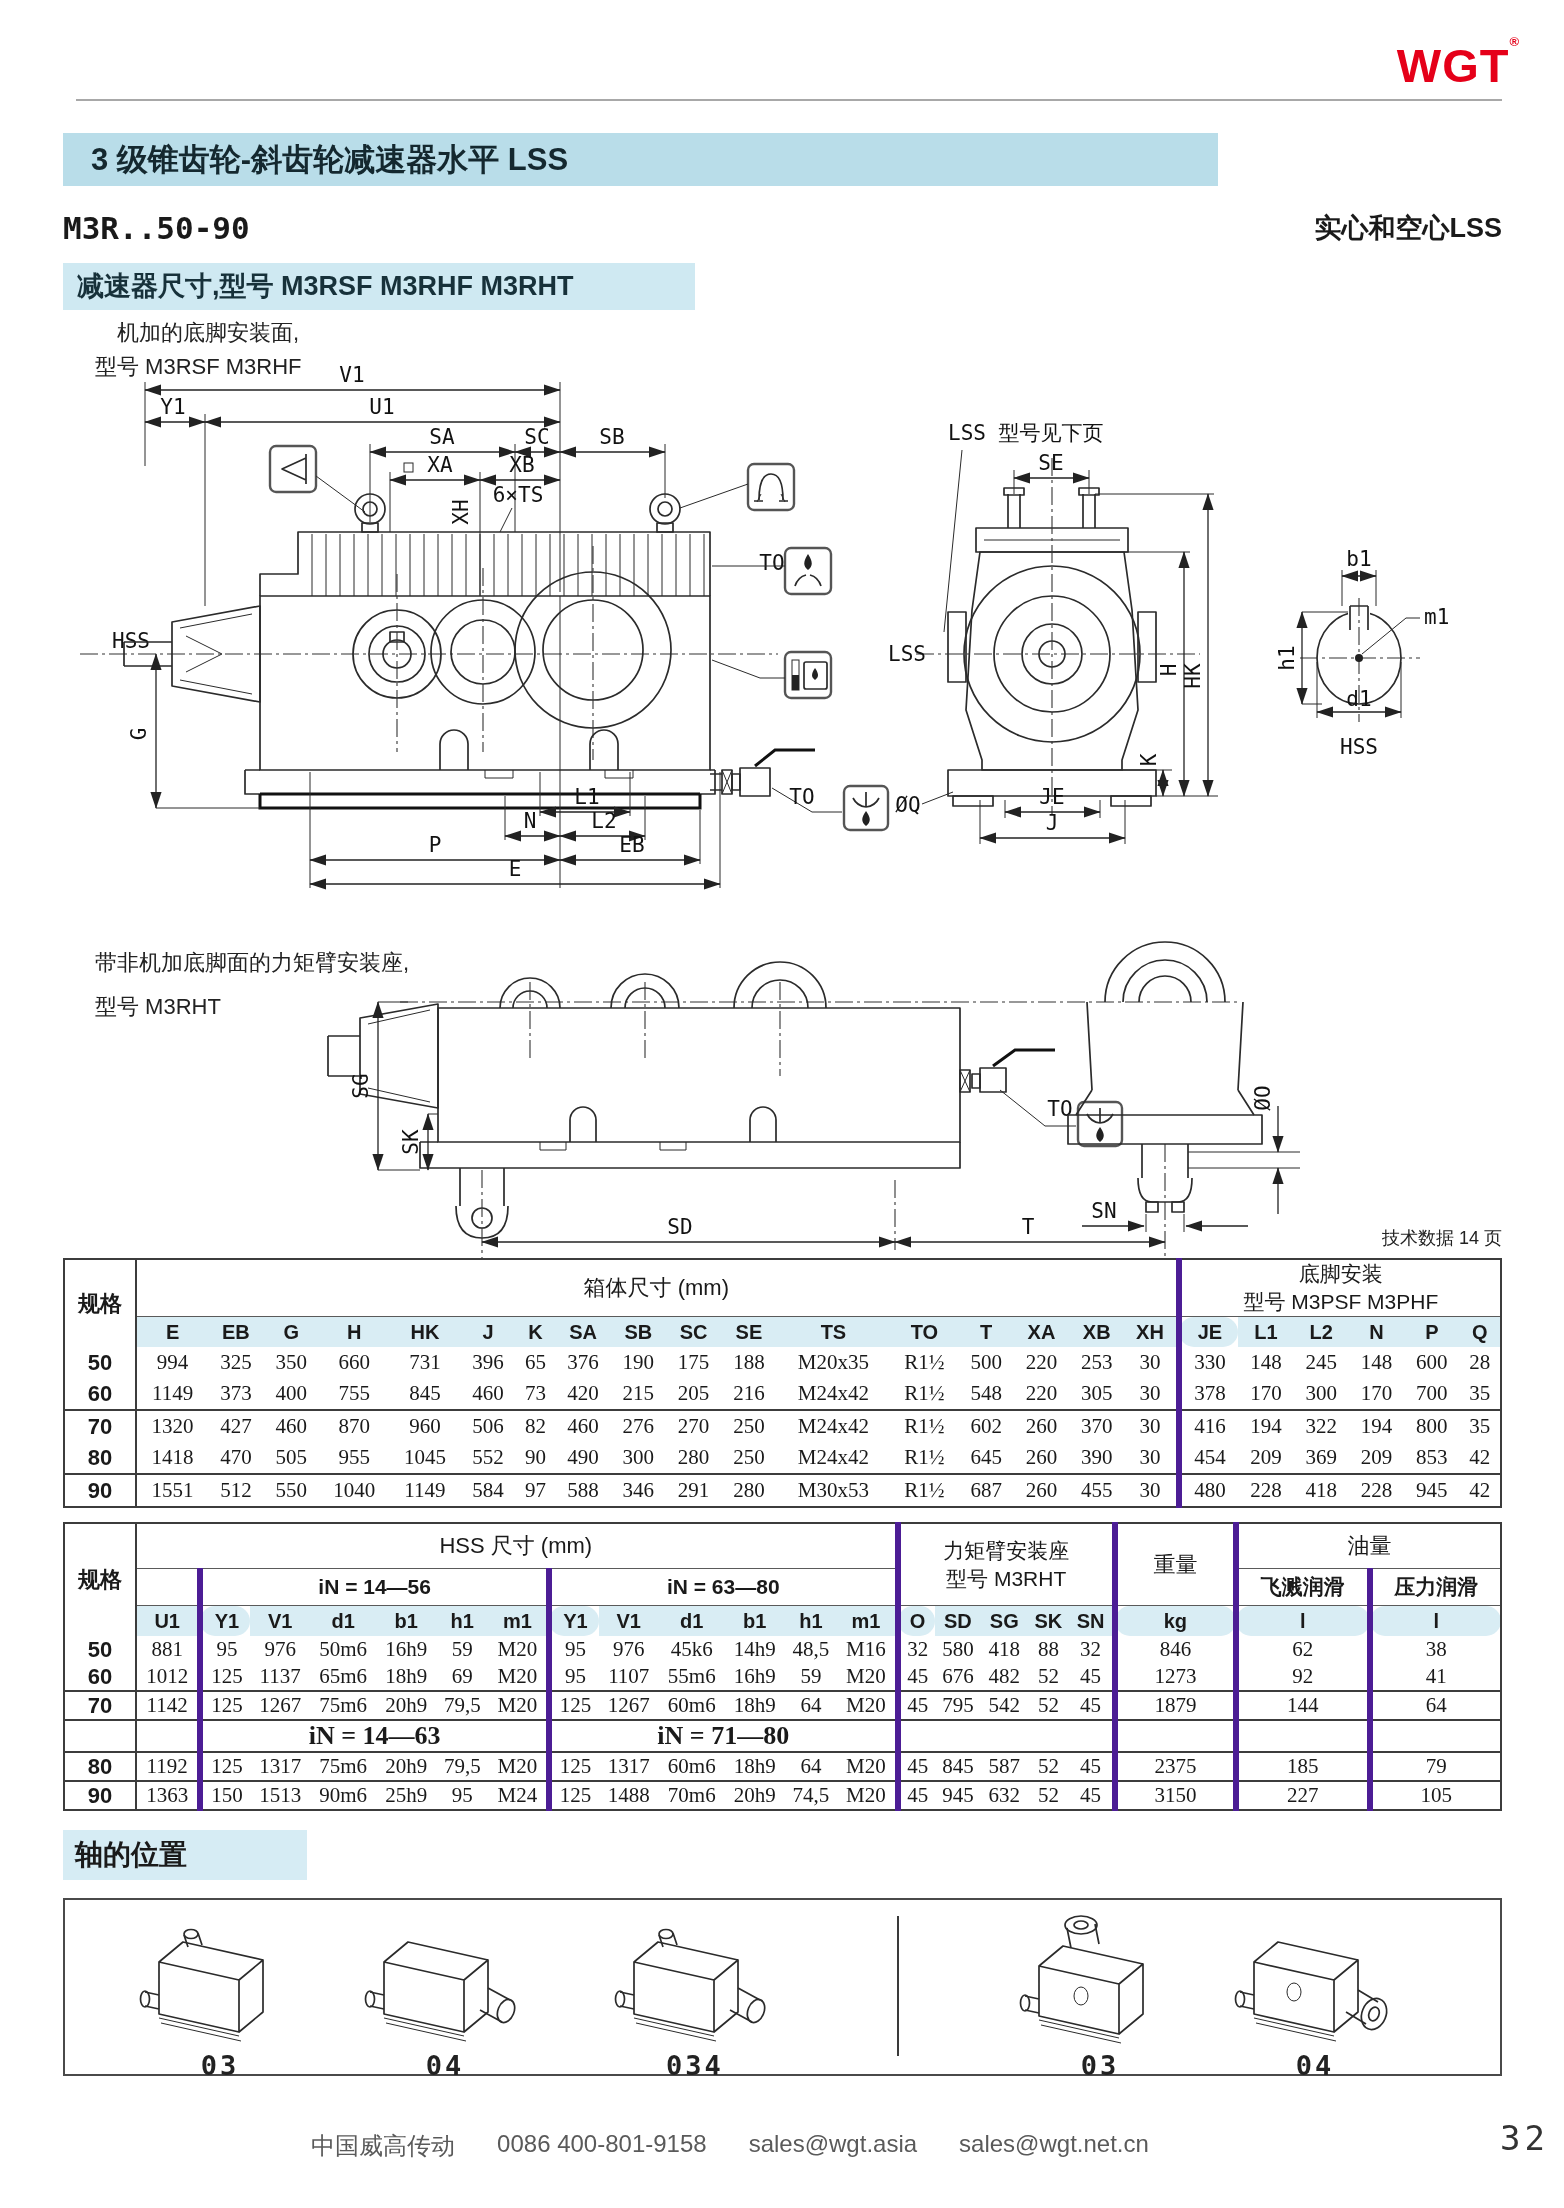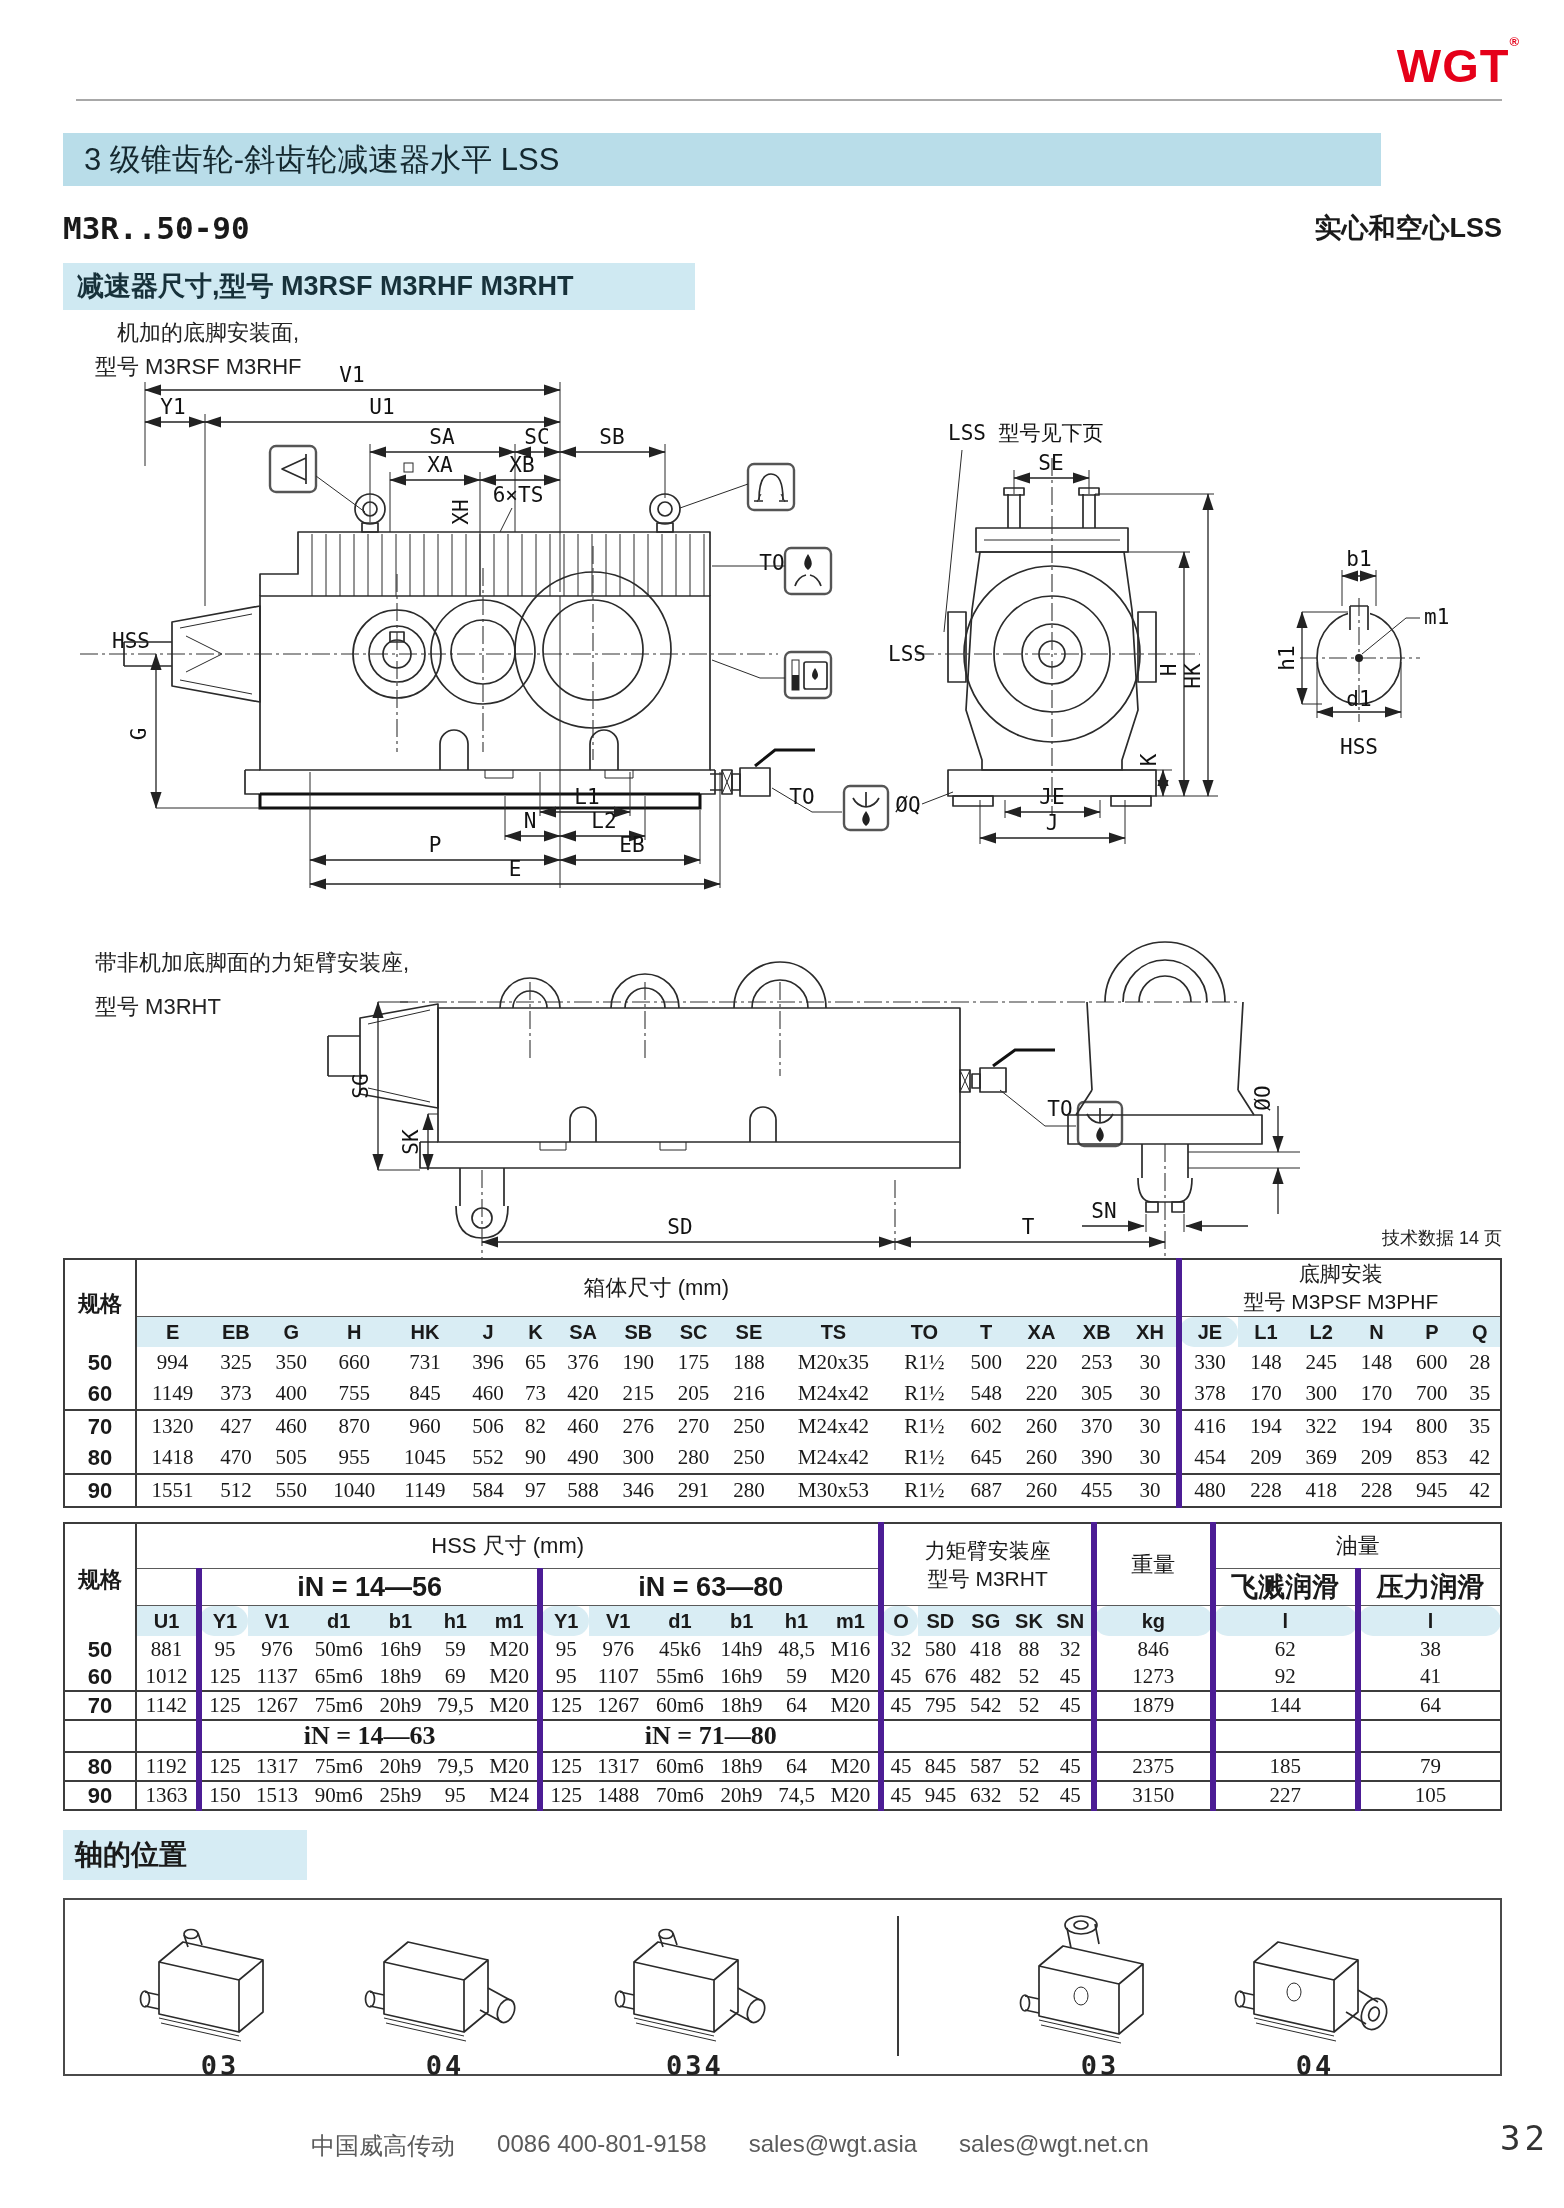--- a/index.html
+++ b/index.html
@@ -3,22 +3,22 @@
 <meta charset="utf-8">
 <style>
   html,body{margin:0;padding:0;background:#e8e8e8;}
   .page{position:relative;width:1564px;height:2208px;background:#ffffff;overflow:hidden;
         font-family:"Liberation Sans",sans-serif;color:#1a1a1a;}
   
   .logo{position:absolute;top:26px;right:44px;font-weight:bold;font-size:47px;
         color:#e50019;letter-spacing:1px;font-family:"Liberation Sans",sans-serif;margin-top:12px;}
   .logo .reg{font-size:13px;vertical-align:top;position:relative;top:-4px;}
   .toprule{position:absolute;left:76px;right:62px;top:99px;border-top:2px solid #a8a8a8;}
-  .title-bar{position:absolute;left:63px;top:133px;width:1318px;height:53px;background:#b9dde9;
-        box-sizing:border-box;padding-left:21px;font-size:31px;font-weight:normal;line-height:53px;color:#14282f;}
+  .title-bar{position:absolute;left:63px;top:133px;width:1155px;height:53px;background:#b9dde9;
+        box-sizing:border-box;padding-left:28px;font-size:31px;font-weight:bold;line-height:53px;color:#14282f;}
   .model-row{position:absolute;left:63px;top:210px;width:1439px;display:flex;justify-content:space-between;align-items:flex-end;}
   .model-no{font-family:"DejaVu Sans Mono",monospace;font-weight:bold;font-size:31px;}
   .model-right{font-size:27px;font-weight:bold;}
   .subtitle-bar{position:absolute;left:63px;top:263px;width:632px;height:47px;background:#cfe9f2;
         box-sizing:border-box;padding-left:14px;font-size:27px;font-weight:bold;line-height:47px;color:#17313a;}
   .note{position:absolute;font-size:22px;color:#222;}
   .tech-note{position:absolute;left:63px;top:1226px;width:1439px;text-align:right;font-size:18px;color:#222;}
 
   
   .dwg{position:absolute;}
@@ -41,21 +41,21 @@
   .hb2{font-size:21px;font-weight:bold;}
   th.let{background:#d9edf4;font-weight:bold;font-size:20px;height:30px;border-top:1.5px solid #5a5a5a;}
   th.spec{font-weight:bold;font-size:22px;border-right:2px solid #3c3c3c;width:64px;}
   .vdiv{border-left:6px solid #4c1d95;border-radius:21px;}
   .t1 thead tr.grow th{height:56px;border-bottom:1.5px solid #5a5a5a;}
   .t1 thead tr.grow th.spec{border-bottom:none;}
   .t1 tbody td,.t1 tbody th{height:31px;}
   .t1 tbody tr:nth-child(2)>*,.t1 tbody tr:nth-child(4)>*{border-bottom:2px solid #3c3c3c;}
   .t2 thead tr.r1 th{height:44px;border-bottom:1.5px solid #5a5a5a;}
   .t2 thead tr.r1 th.nb{border-bottom:none;}
-  .t2 thead tr.r2 th{height:36px;font-weight:bold;font-size:27px;border-bottom:1.5px solid #5a5a5a;}
+  .t2 thead tr.r2 th{height:36px;font-weight:bold;font-size:21px;border-bottom:1.5px solid #5a5a5a;}
   .t2 tbody td,.t2 tbody th{height:27px;}
   .t2 tbody tr:nth-child(2)>*,.t2 tbody tr:nth-child(3)>*,
   .t2 tbody tr:nth-child(4)>*,.t2 tbody tr:nth-child(5)>*{border-bottom:2px solid #3c3c3c;}
   .t2 td.sep{font-family:"Liberation Serif",serif;font-size:26px;font-weight:bold;}
   .wkg{min-width:86px;} .woil{min-width:96px;}
 
   
   .pos-title{position:absolute;left:63px;top:1830px;width:244px;height:50px;background:#d6ecf4;
         box-sizing:border-box;padding-left:12px;font-size:28px;font-weight:bold;line-height:50px;}
   .pos-box{position:absolute;left:63px;top:1898px;width:1439px;height:178px;border:2.5px solid #4a4a4a;box-sizing:border-box;}

